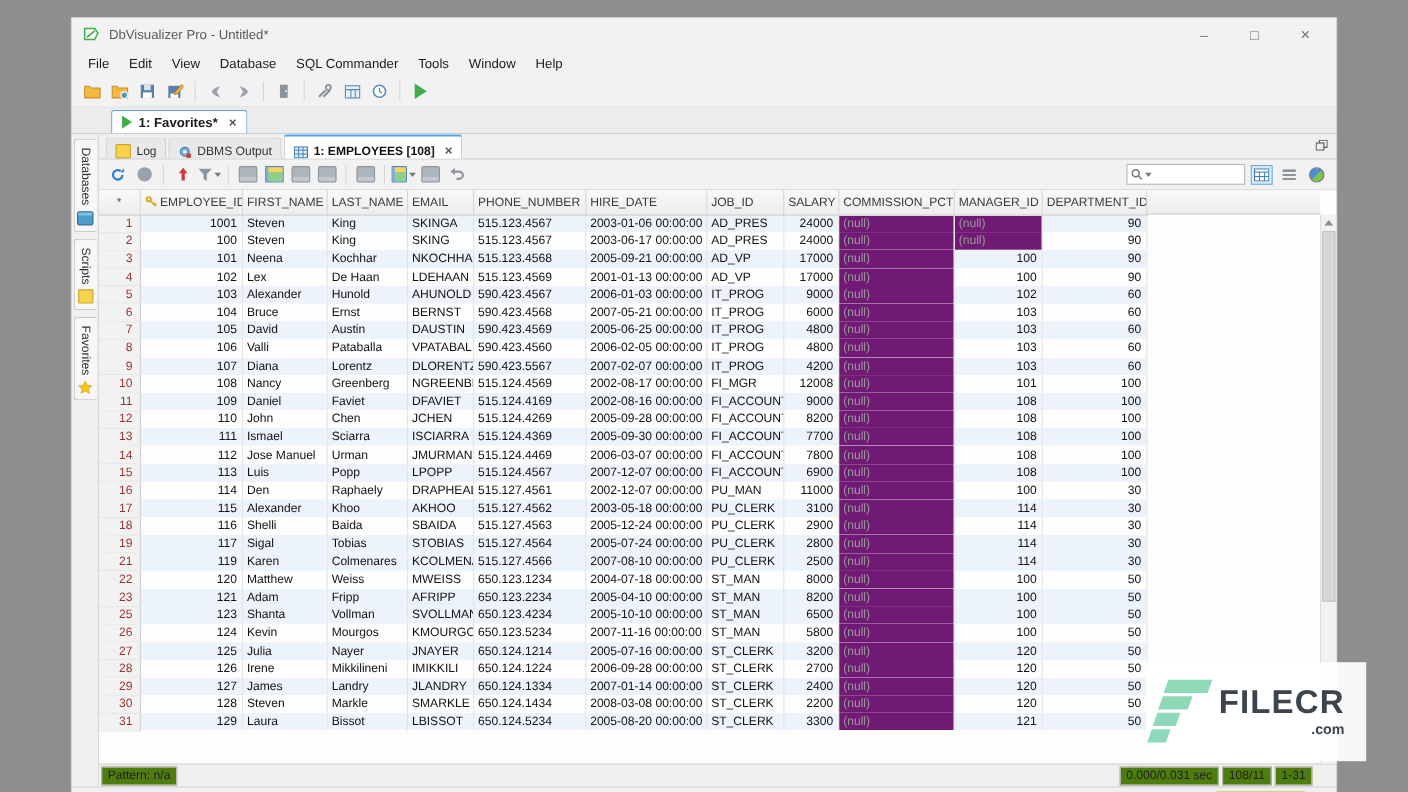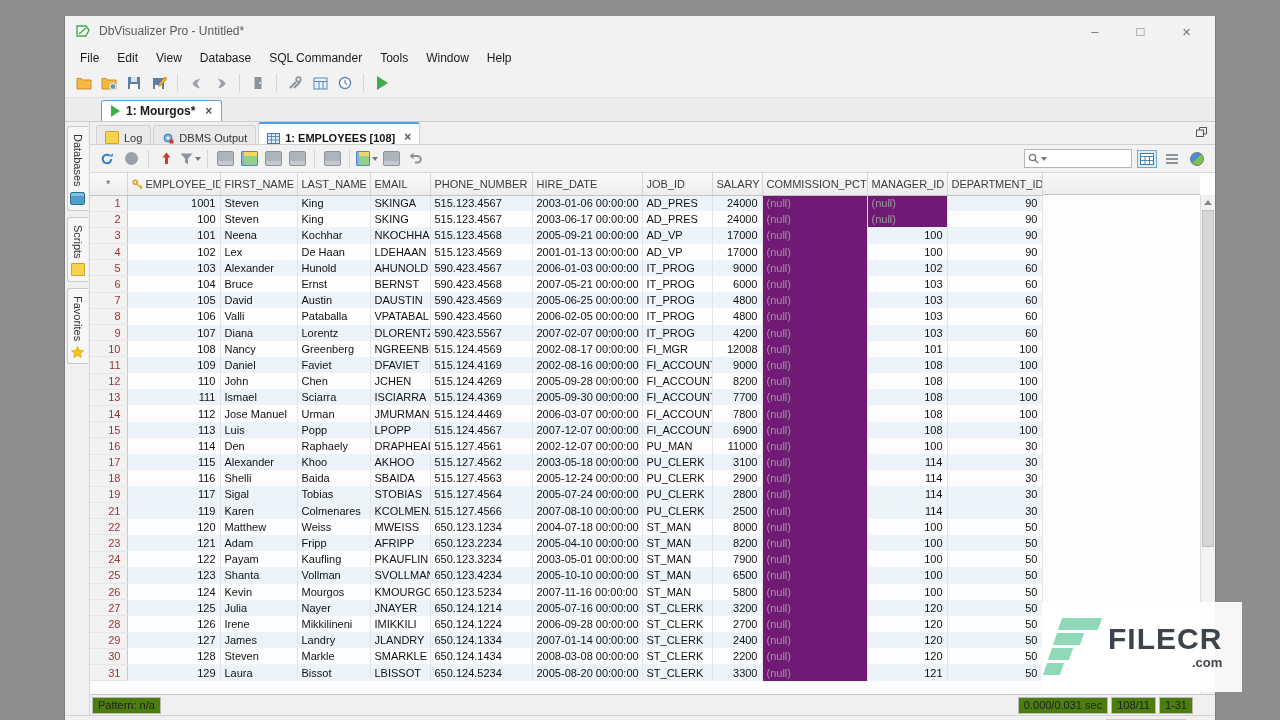--- a/index.html
+++ b/index.html
@@ -194,21 +194,21 @@
       </div>
     <div class="tsep"></div>
     <div class="ibtn">
         <div class="play-tri"></div>
       </div>
   </div>
 
   <div class="maintabs">
     <div class="main-tab">
       <div class="play-tri"></div>
-      <span>1: Mourgos*</span>
+      <span>1: Favorites*</span>
       <span class="close-x">×</span>
     </div>
   </div>
 
   <div class="workspace">
 
     <div class="rail">
       <div class="rail-tab">
         <span class="vtext">Databases</span>
         <span class="db-ico"></span>
@@ -669,34 +669,20 @@
                 <td>Fripp</td>
                 <td>AFRIPP</td>
                 <td>650.123.2234</td>
                 <td>2005-04-10 00:00:00</td>
                 <td>ST_MAN</td>
                 <td class="num">8200</td>
                 <td class="num nullc">(null)</td>
                 <td class="num">100</td>
                 <td class="num">50</td>
               </tr>
-              <tr>
-                <td class="rn">24</td>
-                <td class="num">122</td>
-                <td>Payam</td>
-                <td>Kaufling</td>
-                <td>PKAUFLIN</td>
-                <td>650.123.3234</td>
-                <td>2003-05-01 00:00:00</td>
-                <td>ST_MAN</td>
-                <td class="num">7900</td>
-                <td class="num nullc">(null)</td>
-                <td class="num">100</td>
-                <td class="num">50</td>
-              </tr>
               <tr class="stripe">
                 <td class="rn">25</td>
                 <td class="num">123</td>
                 <td>Shanta</td>
                 <td>Vollman</td>
                 <td>SVOLLMAN</td>
                 <td>650.123.4234</td>
                 <td>2005-10-10 00:00:00</td>
                 <td>ST_MAN</td>
                 <td class="num">6500</td>

